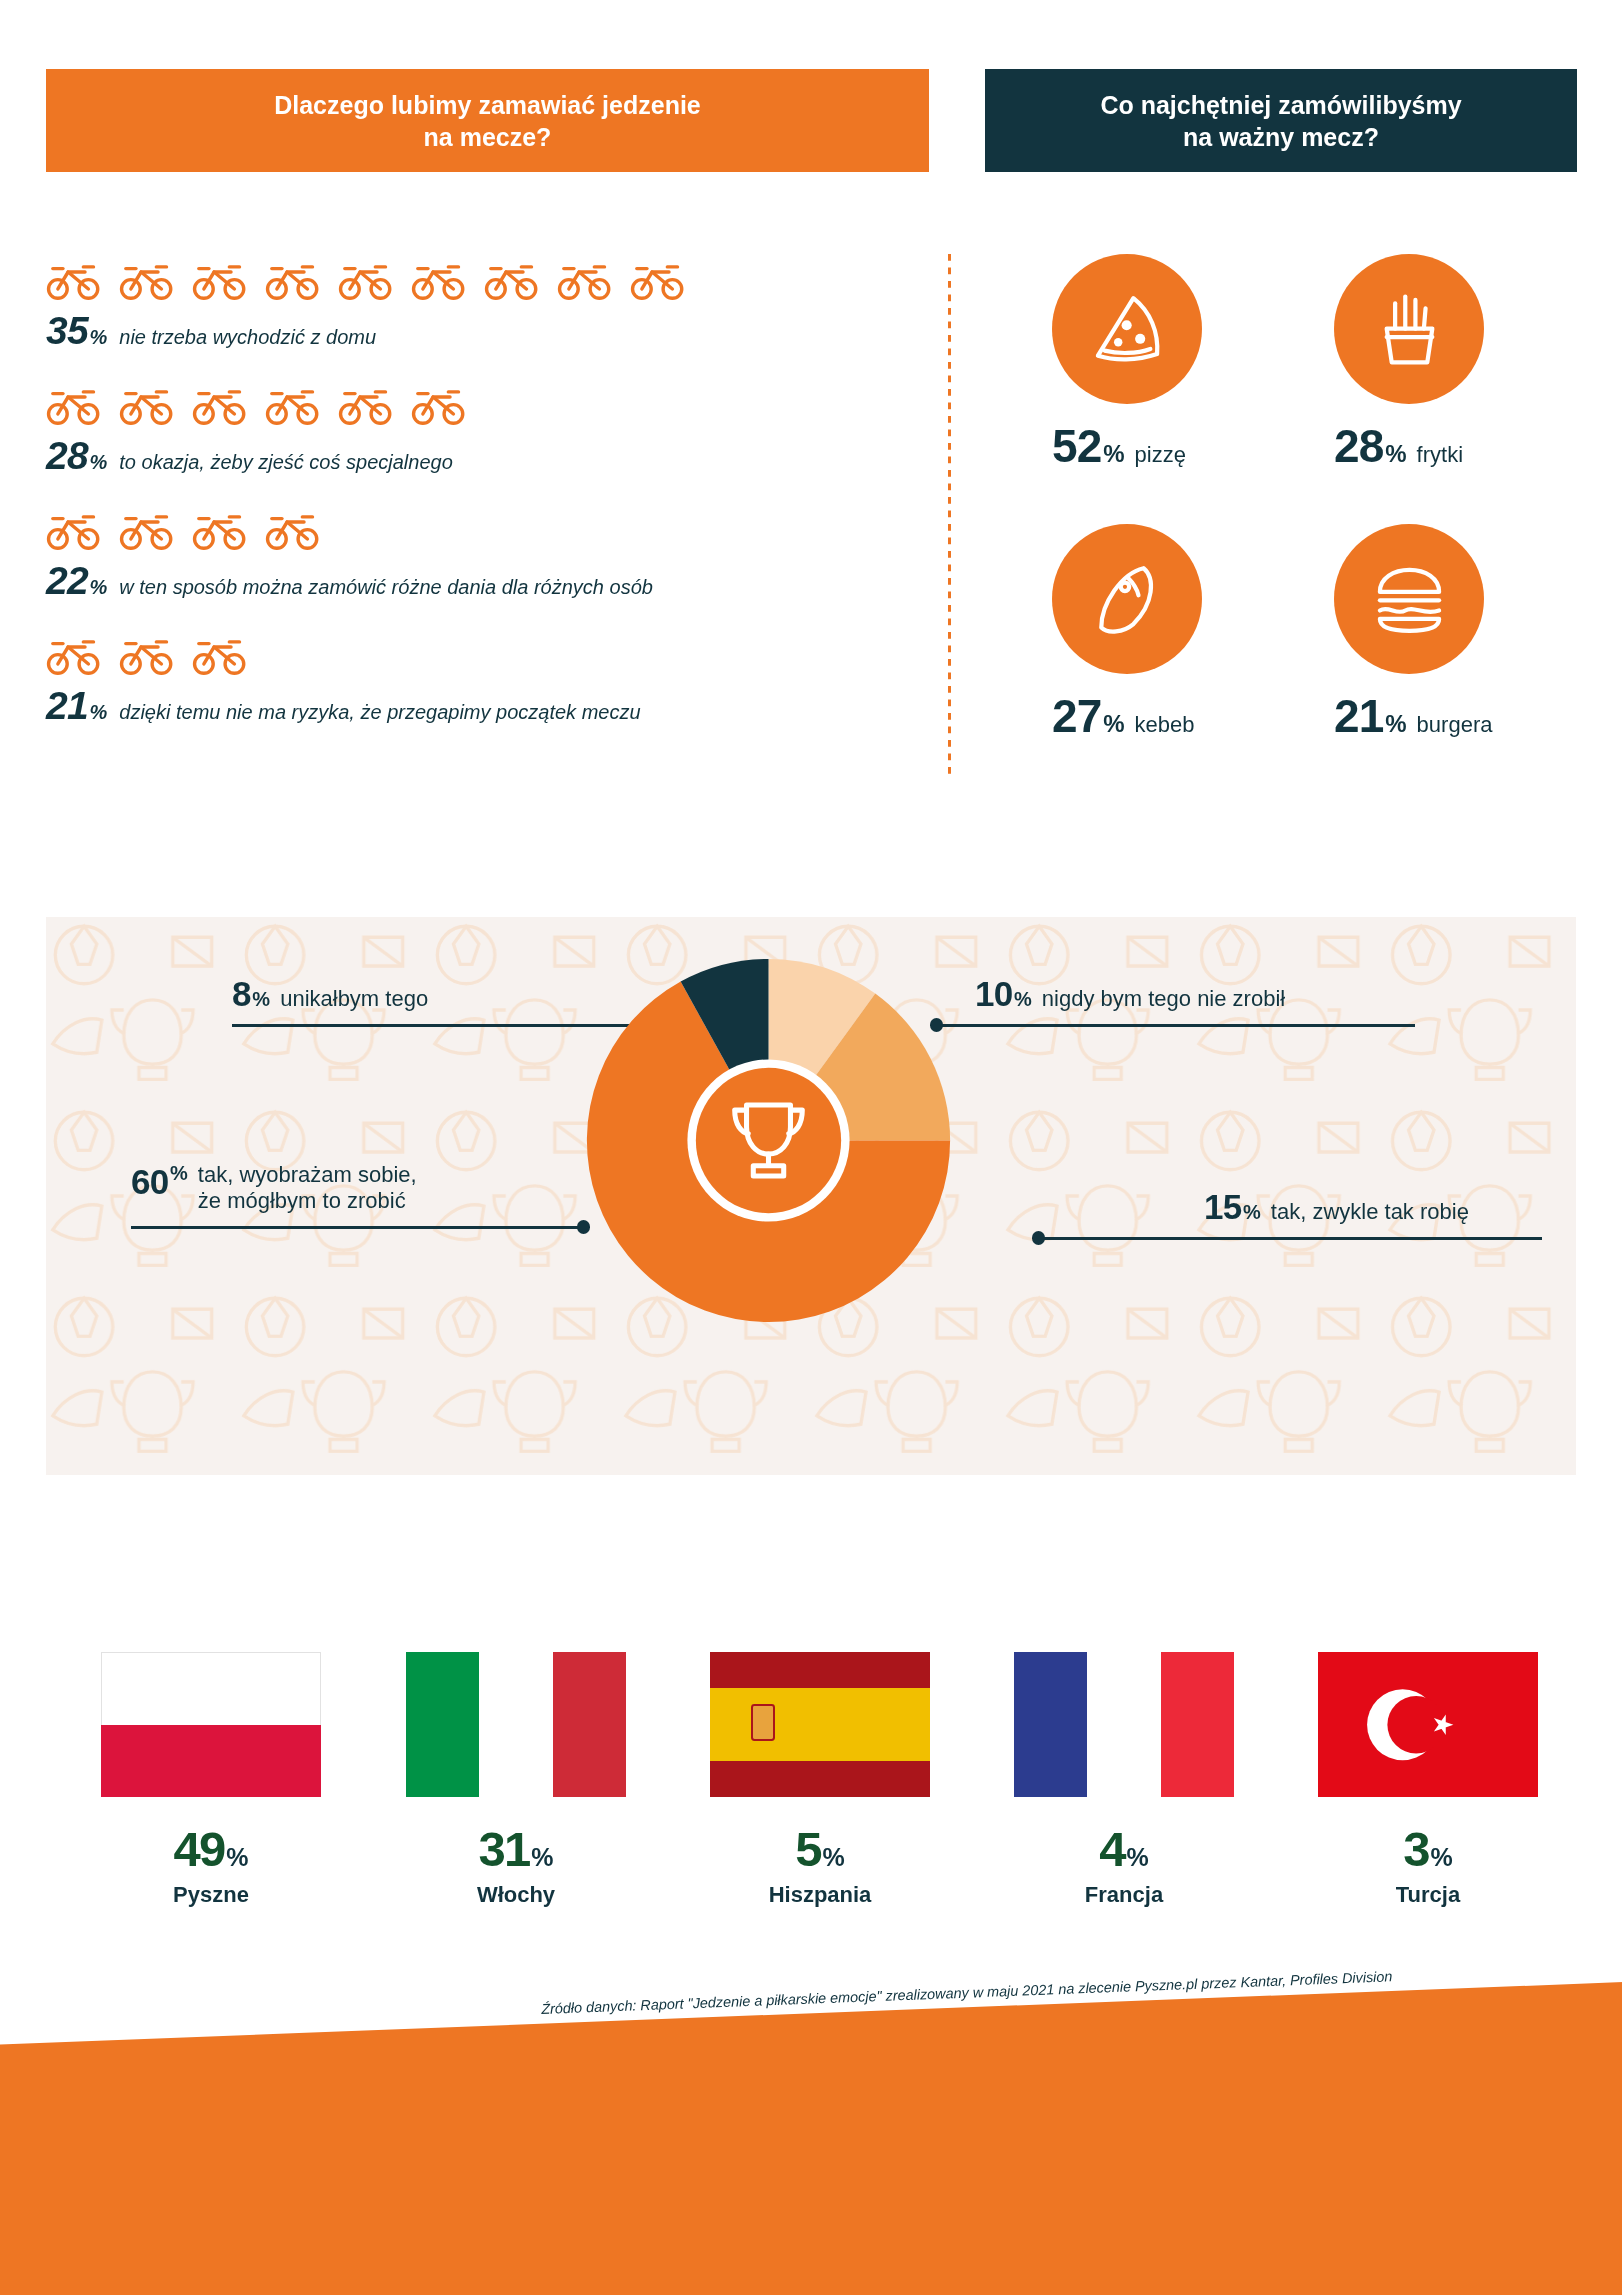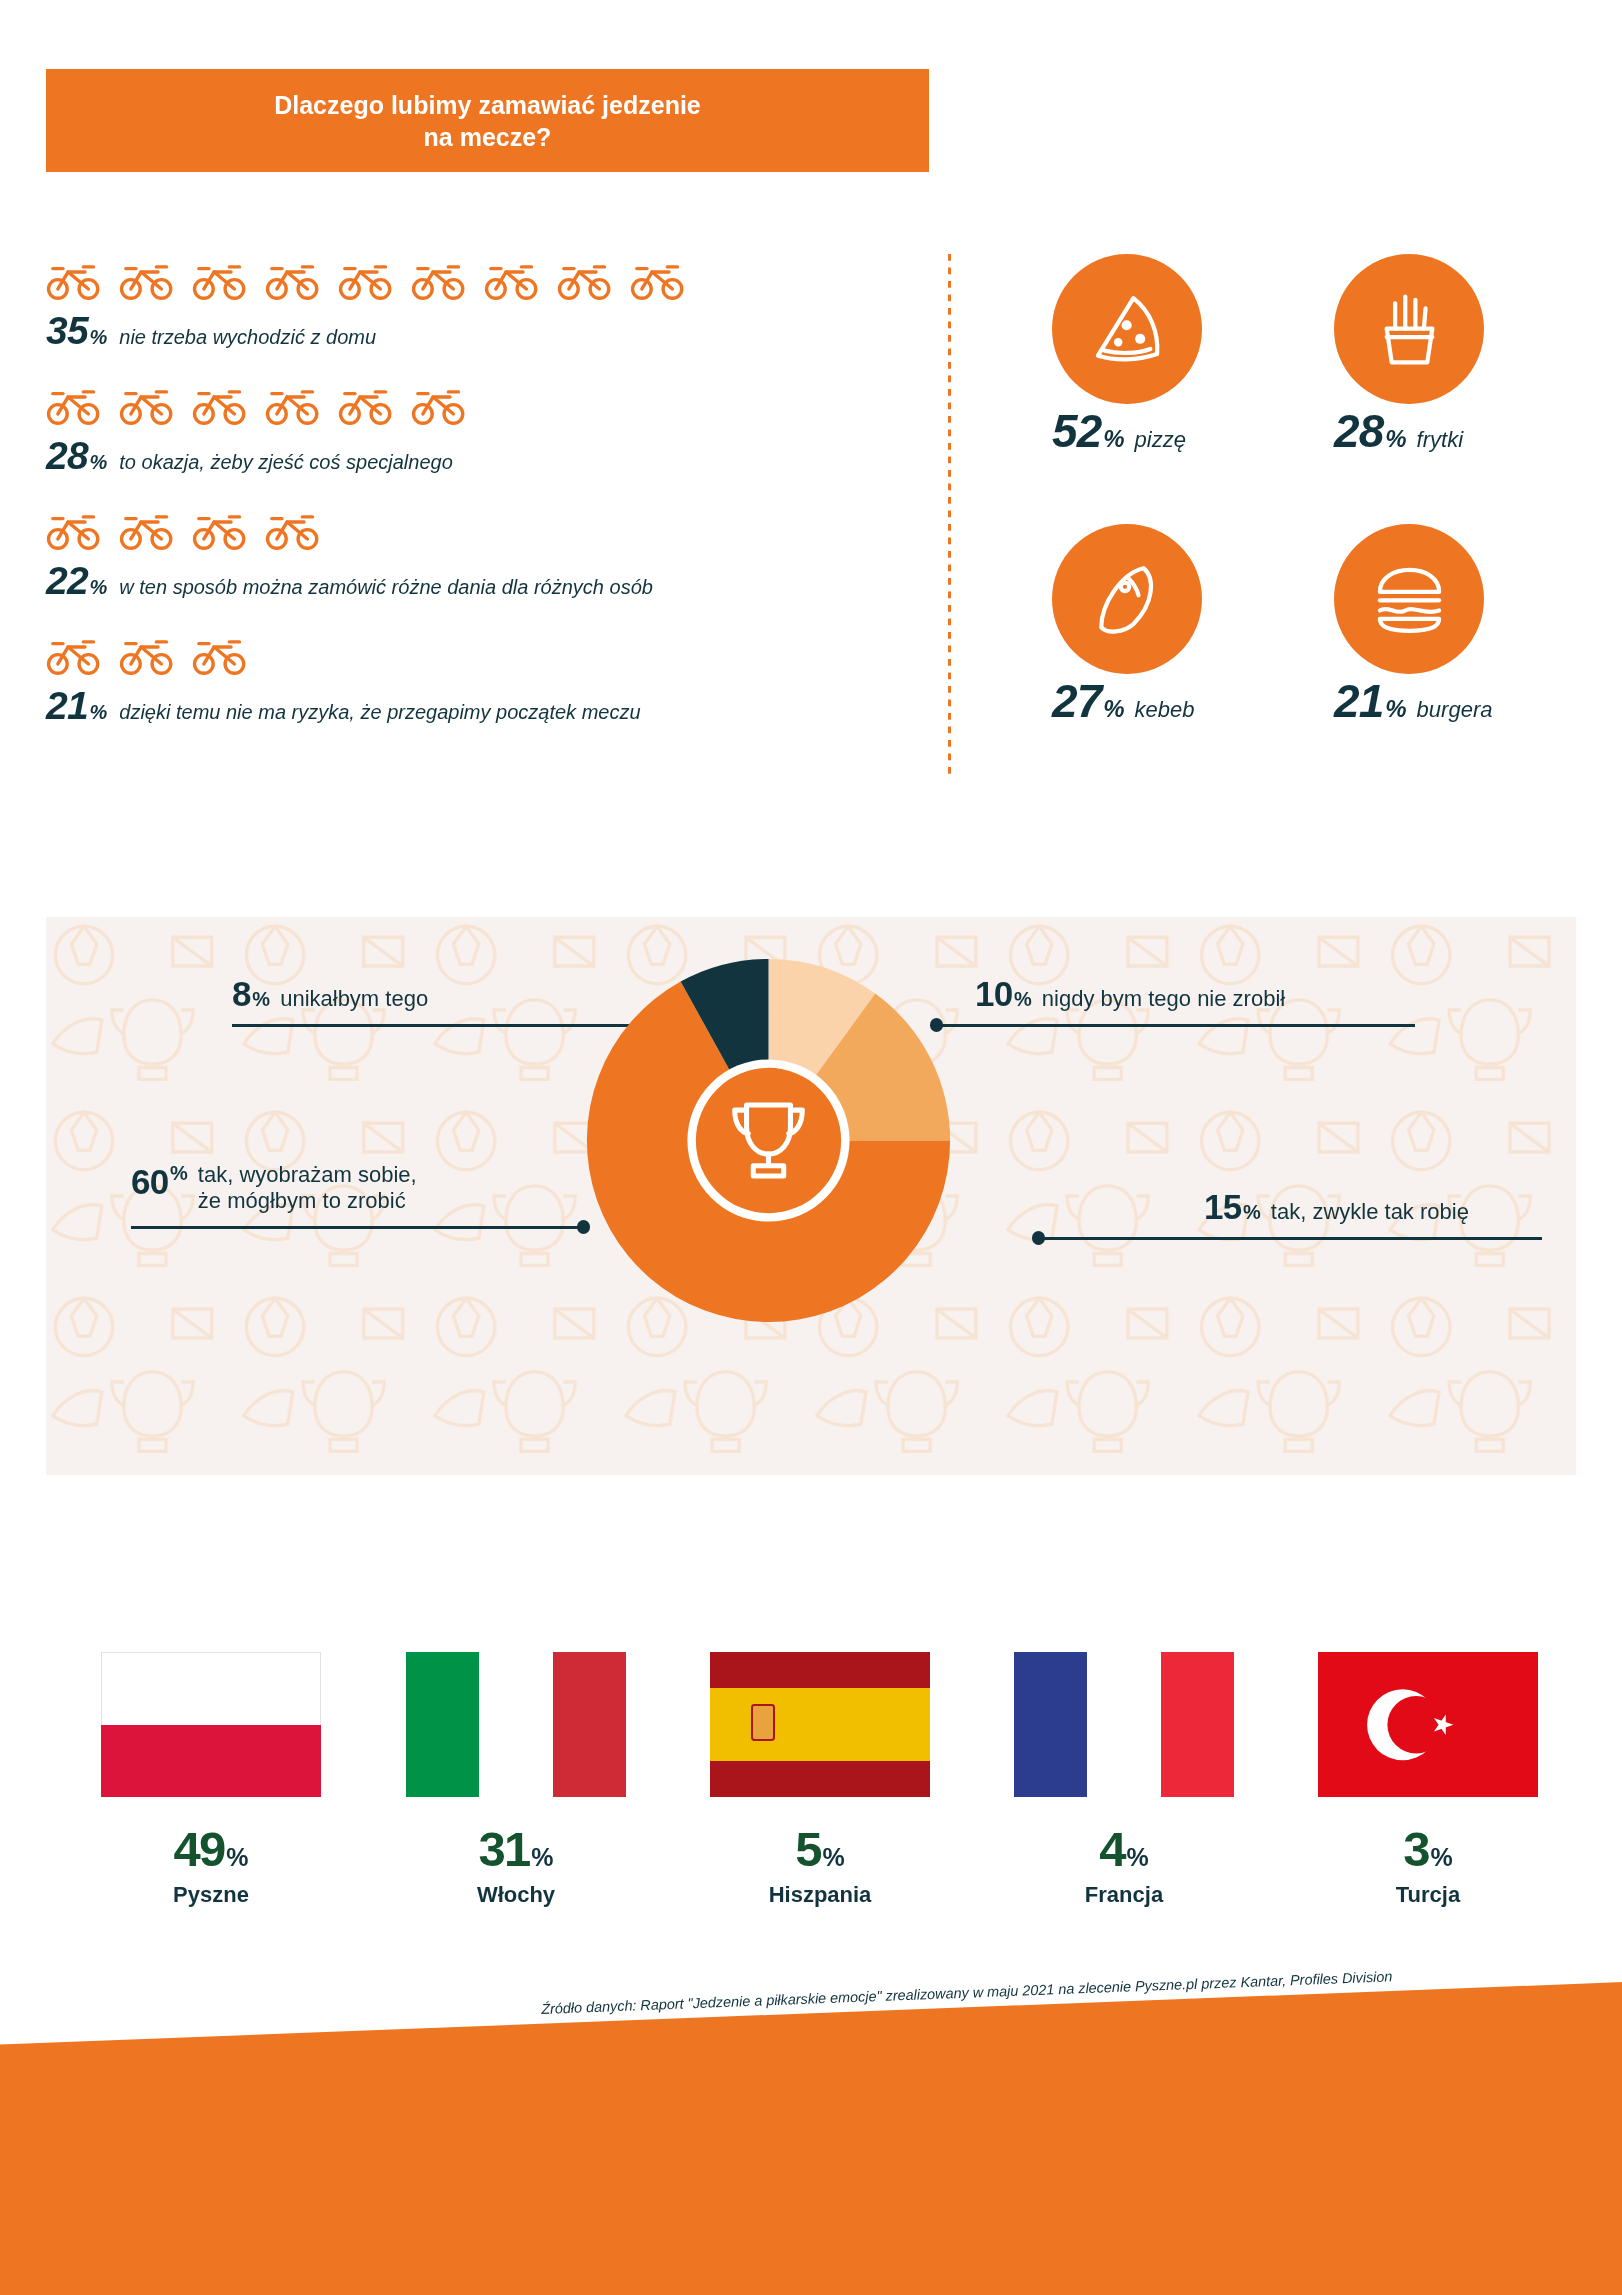--- a/index.html
+++ b/index.html
@@ -51,21 +51,21 @@
     background-image: linear-gradient(to bottom, #ee7623 50%, rgba(255,255,255,0) 0%);
     background-size: 3.4px 13.5px; background-repeat: repeat-y;
   }
 
   
   .food-item { position: absolute; }
   .food-circle {
     width: 150px; height: 150px; border-radius: 50%;
     background: #ee7623; display: flex; align-items: center; justify-content: center;
   }
-  .food-label { display: flex; align-items: baseline; margin-top: 0; font-style: italic; }
+  .food-label { display: flex; align-items: baseline; margin-top: 15px; }
   .food-num { font-size: 46px; font-weight: bold; color: #12343f; letter-spacing: -0.8px;}
   .food-pct { font-size: 24px; font-weight: bold; color: #12343f; margin-left: 1.7px;}
   .food-name { font-size: 22px; color: #12343f; margin-left: 10px; }
 
   
   #banner-donut {
     position: absolute; left: 46px; top: 832px;
     width: 1530px; height: 52px;
     font-size: 24px; justify-content: flex-start; padding-left: 27px;
     text-align: left;
@@ -129,20 +129,26 @@
 
 <div class="page">
 
   <div class="banner orange" id="banner-left">
     <div>
       <div>Dlaczego lubimy zamawiać jedzenie</div>
       <div>na mecze?</div>
     </div>
   </div>
 
+  <div class="banner navy" id="banner-right">
+    <div>
+      <div>Co najchętniej zamówilibyśmy</div>
+      <div>na ważny mecz?</div>
+    </div>
+  </div>
 
   <div class="reason-block" style="top:254px;">
     <div class="bike-row">
       <svg class="bike" viewBox="0 0 66 48">
           <g fill="none" stroke="#ee7623" stroke-width="4" stroke-linecap="round">
             <circle cx="14" cy="34" r="11"></circle>
             <circle cx="50" cy="34" r="11"></circle>
             <path d="M14 34 L26 14 L46 14"></path>
             <path d="M26 14 L50 34"></path>
             <path d="M8 10 L20 10"></path>

